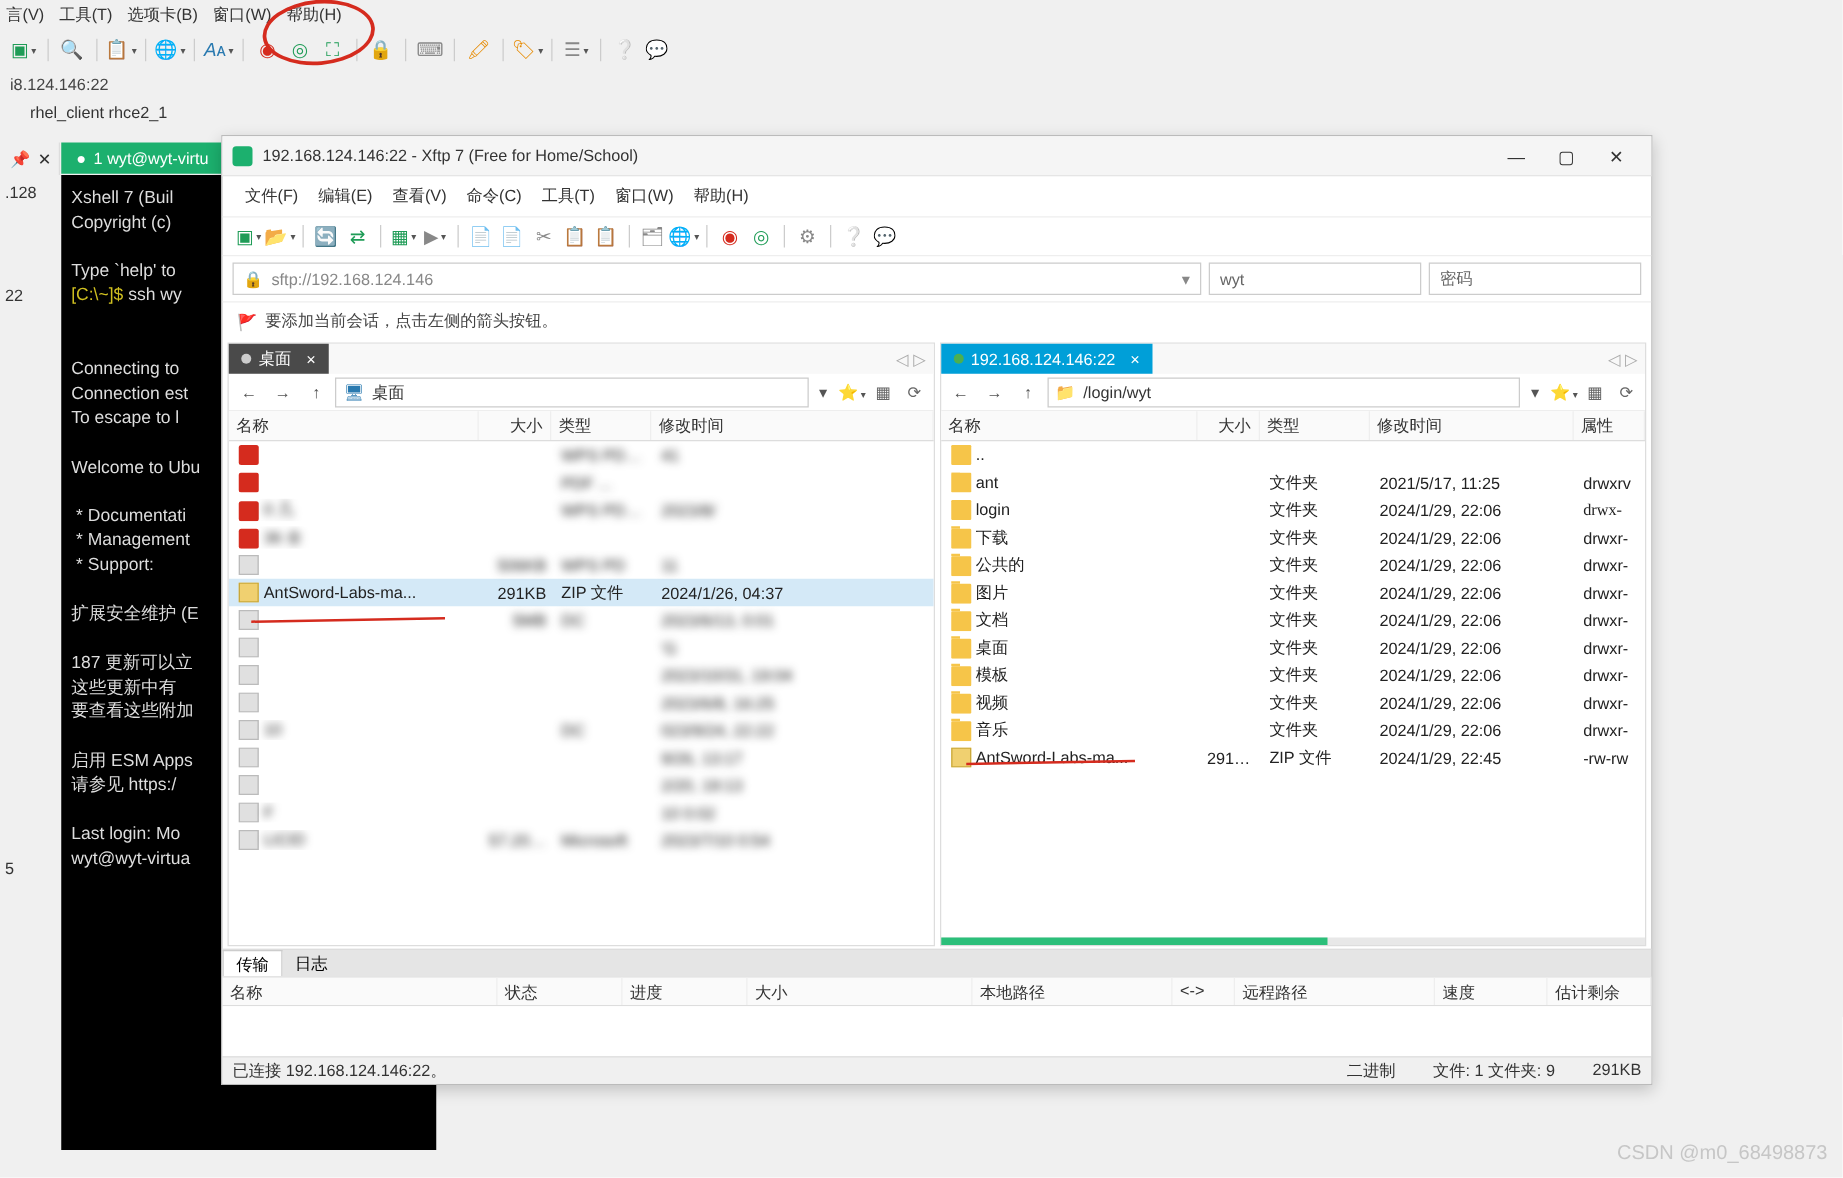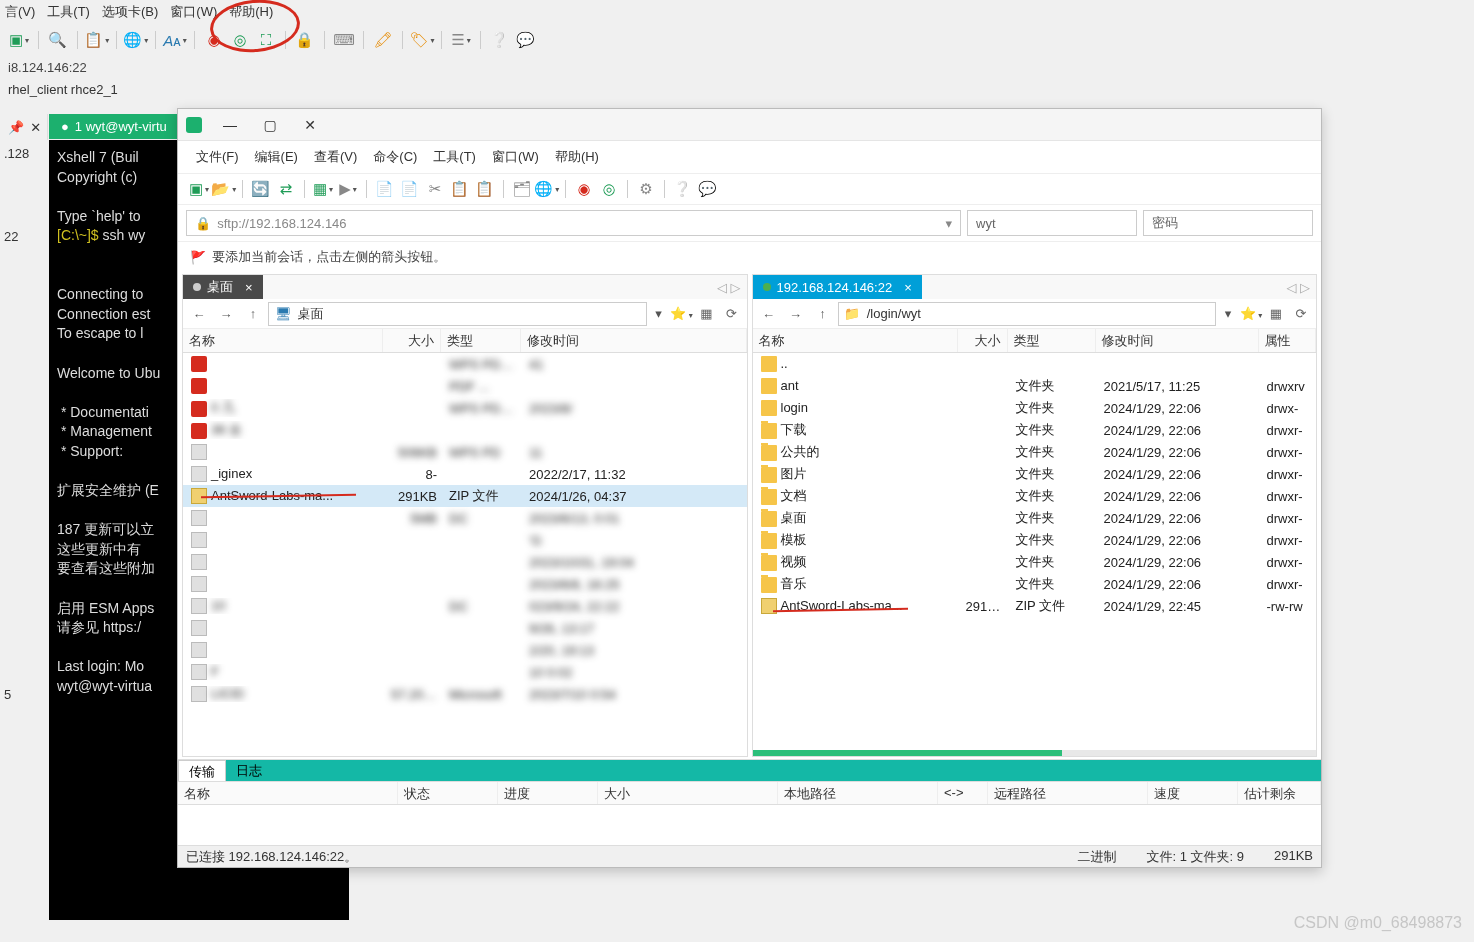--- a/index.html
+++ b/index.html
@@ -14,21 +14,21 @@
 .tb-icon.orange { color: #e68a00; }
 .tb-icon.red { color: #d52b1e; }
 .tb-icon.blue { color: #2a7ab0; }
 .tb-icon.gray { color: #888; }
 .tb-sep { width: 1px; height: 18px; background: #ccc; margin: 0 4px; }
 .drop-arrow::after { content: "▾"; font-size: 8px; margin-left: 2px; color: #555; }
 
 .red-circle { position: absolute; left: 210px; top: 0px; width: 90px; height: 52px; border: 3px solid #d52b1e; border-radius: 50%; pointer-events: none; transform: rotate(-5deg); }
 
 .addr-text { padding: 4px 8px; font-size: 13px; color: #444; }
-.sess-text { padding: 3px 8px; font-size: 13px; color: #333; }
+.sess-text { padding: 3px 24px; font-size: 13px; color: #333; }
 
 .left-tabs { position: absolute; left: 0; top: 114px; width: 48px; background: #f0f0f0; border-right: 1px solid #ddd; }
 .left-tabs .pin { padding: 6px 8px; font-size: 13px; color: #333; display:flex; gap:6px; }
 
 .tab-bar { position: absolute; left: 49px; top: 114px; display: flex; align-items: center; gap: 4px; }
 .sess-tab { background: #1cb06e; color: #fff; padding: 5px 12px; font-size: 13px; display: flex; gap: 6px; }
 
 .terminal { position: absolute; left: 49px; top: 140px; width: 300px; height: 780px; background: #000; color: #ddd; font-family: Consolas, monospace; font-size: 14px; padding: 8px; white-space: pre-wrap; line-height: 1.4; overflow: hidden; }
 .term-yellow { color: #d0c020; }
 
@@ -79,21 +79,21 @@
 .file-row.sel.strong { background: #d4e9f7; }
 .file-row .cell { padding: 0 6px; overflow: hidden; white-space: nowrap; text-overflow: ellipsis; }
 .ico { width: 16px; height: 16px; display: inline-block; margin-right: 4px; vertical-align: middle; }
 .ico-folder { background: #f6c549; border-radius: 1px; }
 .ico-folder::before { content:""; display:block; width:7px; height:3px; background:#f6c549; border-radius:1px 1px 0 0; transform: translateY(-3px); }
 .ico-zip { background: #f0d070; border: 1px solid #c9a83a; }
 .ico-pdf { background: #d52b1e; border-radius:2px; }
 .ico-file { background: #e0e0e0; border: 1px solid #bbb; }
 .blur { filter: blur(3.5px); }
 
-.bottom-tabs { display: flex; height: 22px; background: #14b8a6; border-top:1px solid #ddd; font-size: 13px; }
+.bottom-tabs { display: flex; height: 22px; background: #e5e5e5; border-top:1px solid #ddd; font-size: 13px; }
 .bottom-tabs span { padding: 2px 10px; cursor:default; }
 .bottom-tabs span.active { background: #fff; border: 1px solid #ccc; border-bottom:none; }
 
 .transfer-header { display: flex; height: 24px; background: #fafafa; font-size: 13px; color: #333; border-top:1px solid #ddd; border-bottom:1px solid #ddd; }
 .transfer-header .col { padding: 3px 6px; border-right: 1px solid #eee; }
 .transfer-body { height: 40px; background: #fff; }
 
 .statusbar { display: flex; height: 22px; align-items: center; font-size: 13px; color: #333; background: #f0f0f0; border-top: 1px solid #ddd; padding: 0 8px; gap: 30px; }
 .statusbar .right { margin-left: auto; display:flex; gap: 30px; }
 
@@ -189,20 +189,21 @@
     <span>●</span>
       <span>1 wyt@wyt-virtu</span>
   </div>
 </div>
 
 <div class="terminal" id="terminal"><div>Xshell 7 (Buil</div><div>Copyright (c) </div><div>&nbsp;</div><div>Type `help' to </div><div><span class="term-yellow">[C:\~]$</span> ssh wy</div><div>&nbsp;</div><div>&nbsp;</div><div>Connecting to </div><div>Connection est</div><div>To escape to l</div><div>&nbsp;</div><div>Welcome to Ubu</div><div>&nbsp;</div><div> * Documentati</div><div> * Management </div><div> * Support:   </div><div>&nbsp;</div><div>扩展安全维护 (E</div><div>&nbsp;</div><div>187 更新可以立</div><div>这些更新中有 </div><div>要查看这些附加</div><div>&nbsp;</div><div>启用 ESM Apps </div><div>请参见 https:/</div><div>&nbsp;</div><div>Last login: Mo</div><div>wyt@wyt-virtua</div></div>
 
 <div class="xftp">
   <div class="titlebar">
     <span class="title-icon"></span>
+    <span class="title-text">192.168.124.146:22 - Xftp 7 (Free for Home/School)</span>
     <span class="winbtn">—</span>
     <span class="winbtn">▢</span>
     <span class="winbtn">✕</span>
   </div>
 
   <div class="menubar">
     <span>文件(F)</span>
       <span>编辑(E)</span>
     <span>查看(V)</span>
       <span>命令(C)</span>
@@ -308,26 +309,20 @@
             <div class="cell" style="width: 200px;"><span class="ico ico-pdf"></span><span class="blur">36  全</span></div>
             <div class="cell blur" style="width: 58px; text-align: right;"> </div>
             <div class="cell blur" style="width: 80px;"> </div>
             <div class="cell blur" style="flex: 1 1 0%;"> </div>
           </div>
           <div class="file-row">
             <div class="cell" style="width: 200px;"><span class="ico ico-file"></span><span class="blur"> </span></div>
             <div class="cell blur" style="width: 58px; text-align: right;">506KB</div>
             <div class="cell blur" style="width: 80px;">WPS PD</div>
             <div class="cell blur" style="flex: 1 1 0%;">11</div>
-          </div>
-          <div class="file-row">
-            <div class="cell" style="width: 200px;"><span class="ico ico-file"></span><span>_iginex</span></div>
-            <div class="cell" style="width: 58px; text-align: right;">8-</div>
-            <div class="cell" style="width: 80px;"></div>
-            <div class="cell" style="flex: 1 1 0%;">2022/2/17, 11:32</div>
           </div>
           <div class="file-row sel strong">
             <div class="cell" style="width: 200px;"><span class="ico ico-zip"></span><span>AntSword-Labs-ma...</span></div>
             <div class="cell" style="width: 58px; text-align: right;">291KB</div>
             <div class="cell" style="width: 80px;">ZIP 文件</div>
             <div class="cell" style="flex: 1 1 0%;">2024/1/26, 04:37</div>
           </div>
           <div class="file-row">
             <div class="cell" style="width: 200px;"><span class="ico ico-file"></span><span class="blur"> </span></div>
             <div class="cell blur" style="width: 58px; text-align: right;">5MB</div>
@@ -428,21 +423,21 @@
             <div class="cell" style="width: 50px; text-align: right;"></div>
             <div class="cell" style="width: 88px;">文件夹</div>
             <div class="cell" style="width: 163px;">2021/5/17, 11:25</div>
             <div class="cell" style="flex: 1 1 0%;">drwxrv</div>
           </div>
           <div class="file-row">
             <div class="cell" style="width: 205px;"><span class="ico ico-folder"></span><span>login</span></div>
             <div class="cell" style="width: 50px; text-align: right;"></div>
             <div class="cell" style="width: 88px;">文件夹</div>
             <div class="cell" style="width: 163px;">2024/1/29, 22:06</div>
-            <div class="cell" style="flex: 1 1 0%;">drwx-</div>
+            <div class="cell" style="flex: 1 1 0%; font-family: Liberation Serif, serif;">drwx-</div>
           </div>
           <div class="file-row">
             <div class="cell" style="width: 205px;"><span class="ico ico-folder"></span><span>下载</span></div>
             <div class="cell" style="width: 50px; text-align: right;"></div>
             <div class="cell" style="width: 88px;">文件夹</div>
             <div class="cell" style="width: 163px;">2024/1/29, 22:06</div>
             <div class="cell" style="flex: 1 1 0%;">drwxr-</div>
           </div>
           <div class="file-row">
             <div class="cell" style="width: 205px;"><span class="ico ico-folder"></span><span>公共的</span></div>

